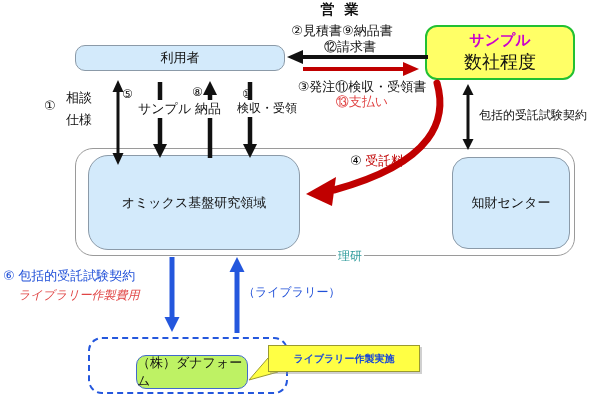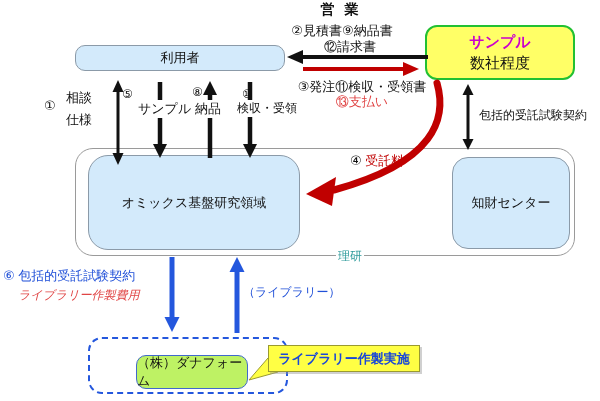--- a/index.html
+++ b/index.html
@@ -19,39 +19,39 @@
   }
   .container{
     position:absolute;border-radius:18px;border:1.5px solid #9a9a9a;
     background:#fff;z-index:1;box-sizing:border-box;
   }
   .partner{
     background:#ffff66;border:2.2px solid #22c032;border-radius:12px;
     flex-direction:column;line-height:1.35;
   }
   .partner .t1{color:#cc00cc;font-weight:bold;font-size:15px;}
-  .partner .t2{color:#111;font-size:15px;}
+  .partner .t2{color:#111;font-size:18px;}
   .lbl{position:absolute;z-index:10;white-space:nowrap;}
   .onwhite{background:#fff;padding:0 2px;}
   .red{color:#c00000;}
   .softred{color:#e04545;}
   .blue{color:#2050d8;}
   .teal{color:#2e9b9b;}
   .dashedbox{
     position:absolute;border:2px dashed #2457dd;border-radius:14px;
     background:transparent;z-index:1;box-sizing:border-box;
   }
   .dnaform{
     background:#bef264;border:1.8px solid #4169cc;border-radius:10px;
   }
   .callout{
     position:absolute;background:#ffff44;border:1px solid #9a9a30;
     box-shadow:2px 2px 0 rgba(150,150,150,.45);
     display:flex;align-items:center;justify-content:center;
-    color:#1a48d8;font-weight:bold;font-size:13px;z-index:10;box-sizing:border-box;
+    color:#1a48d8;font-weight:bold;font-size:10px;z-index:10;box-sizing:border-box;
   }
   svg.overlay{position:absolute;left:0;top:0;z-index:5;pointer-events:none;}
   .small{font-size:12px;}
   .tiny{font-size:11px;}
 </style>
 </head>
 <body>
 
 <div class="canvas">
 

